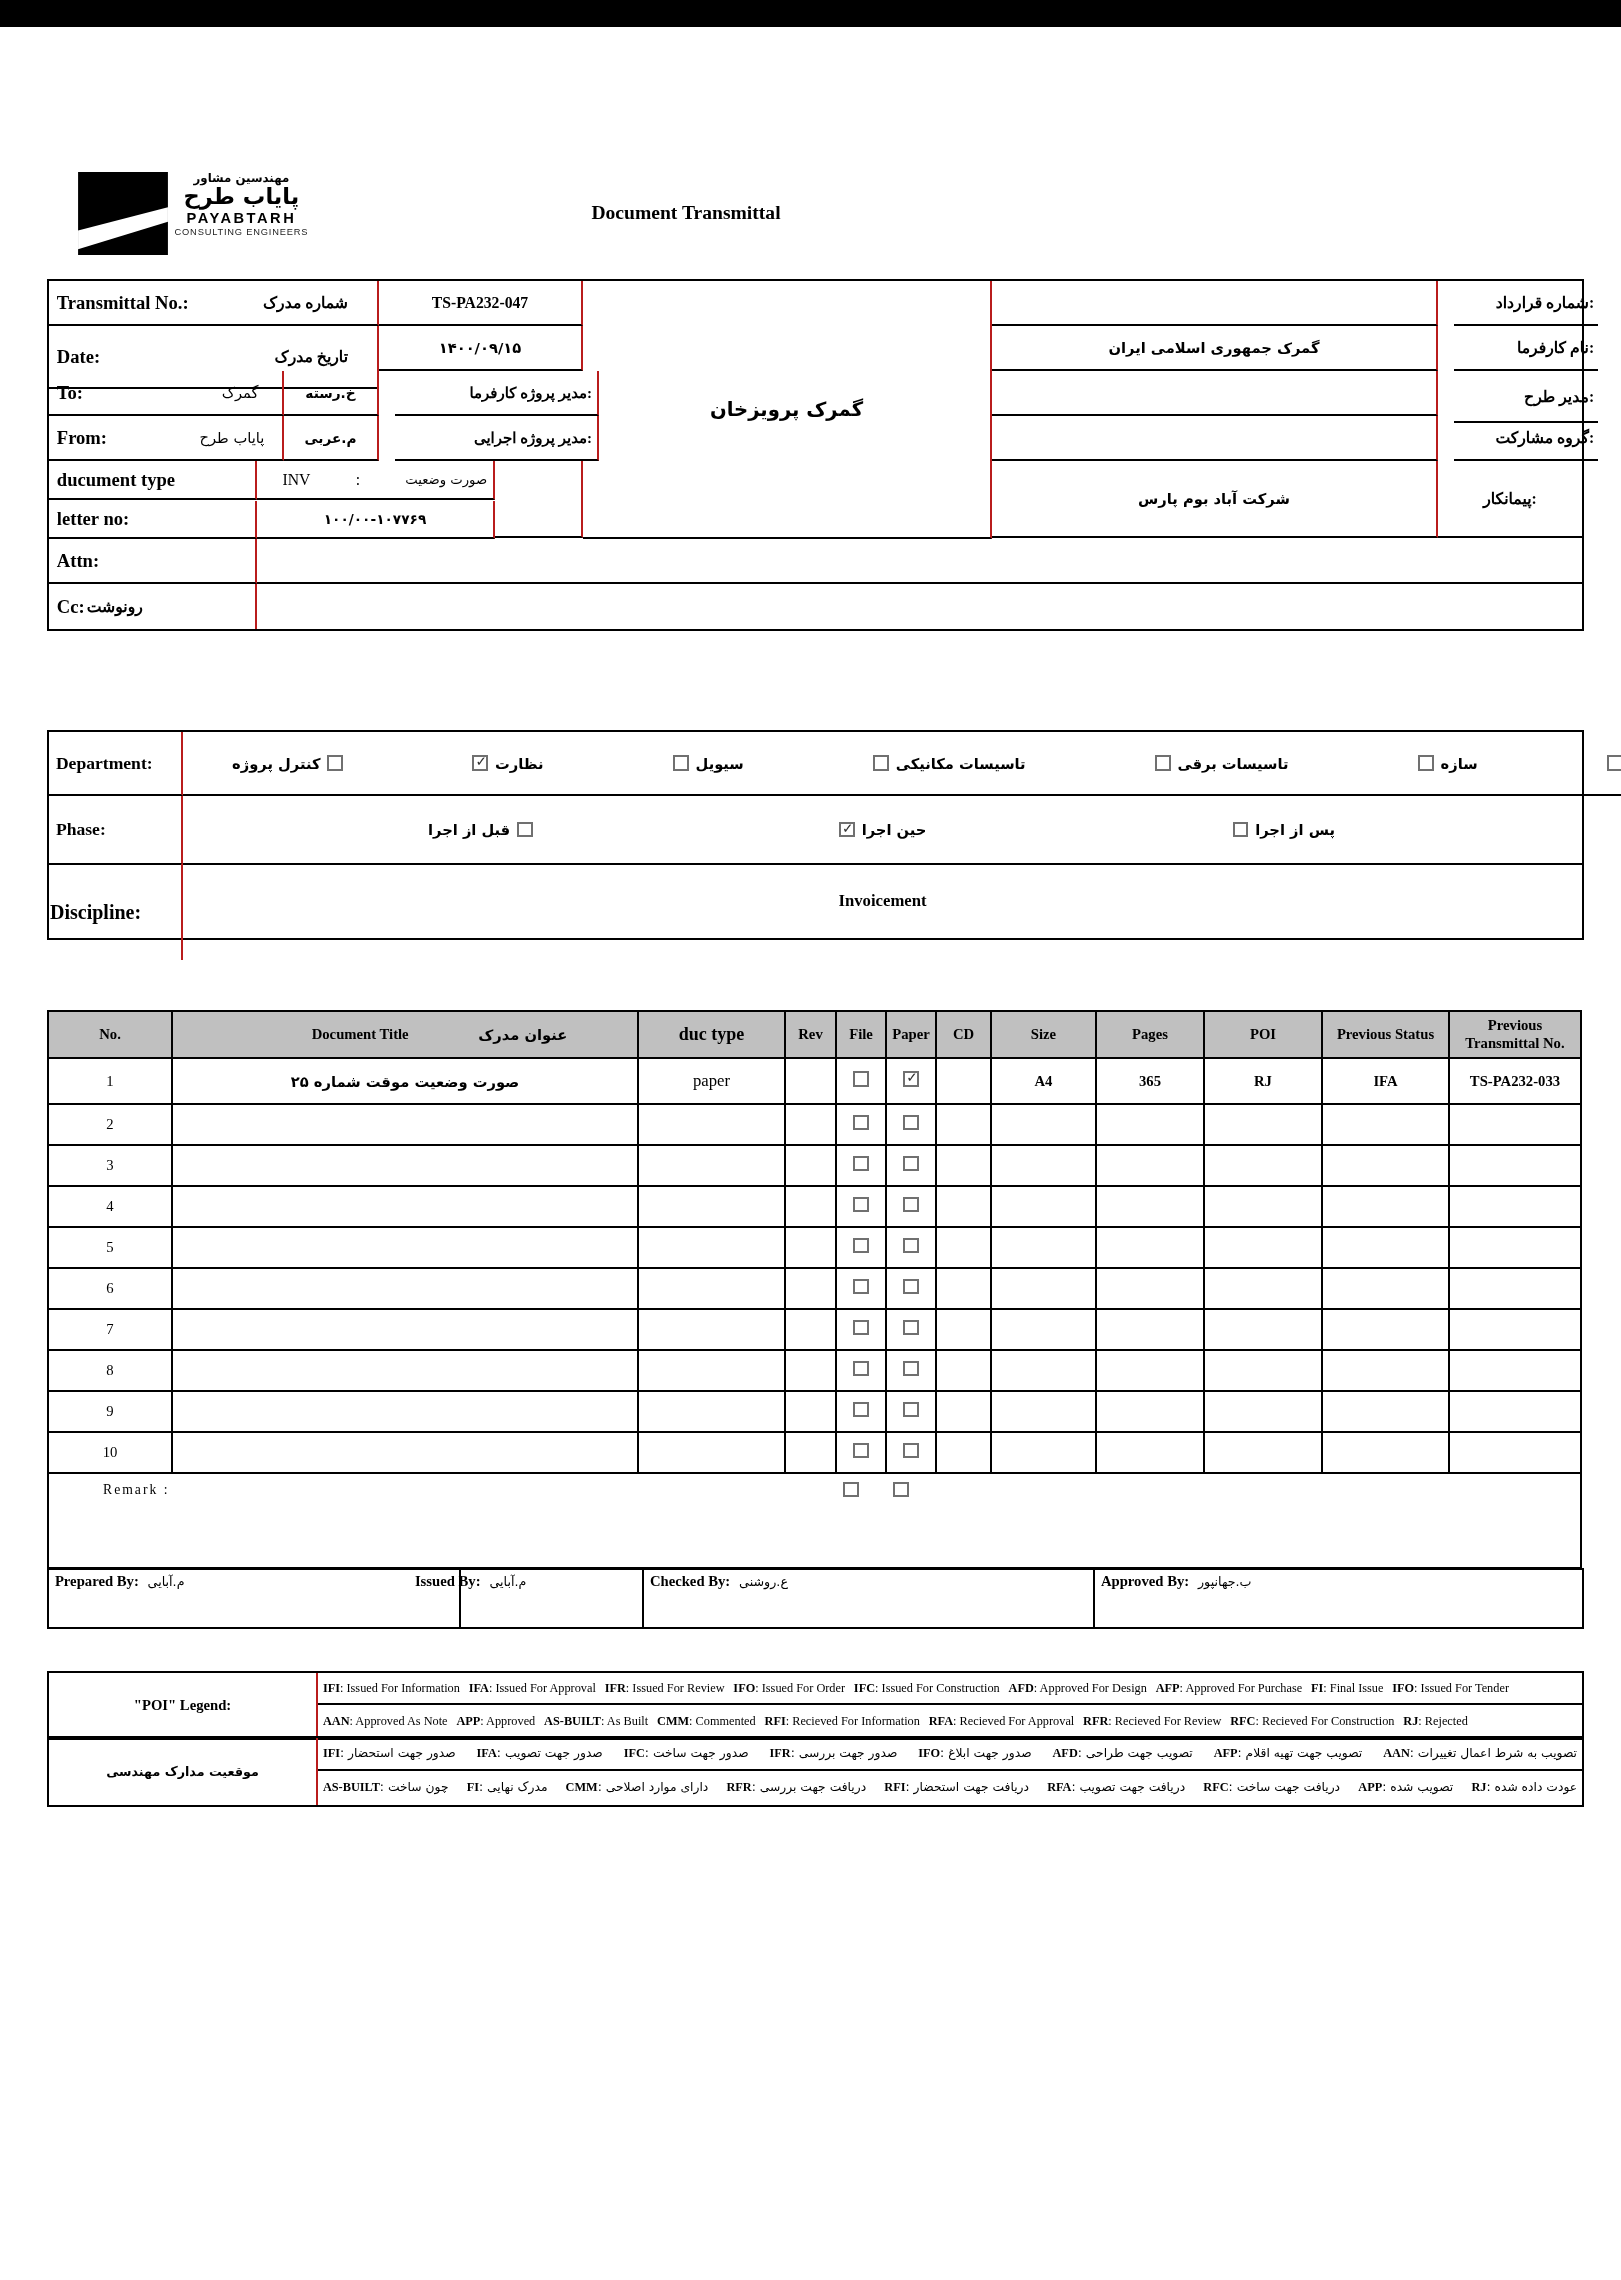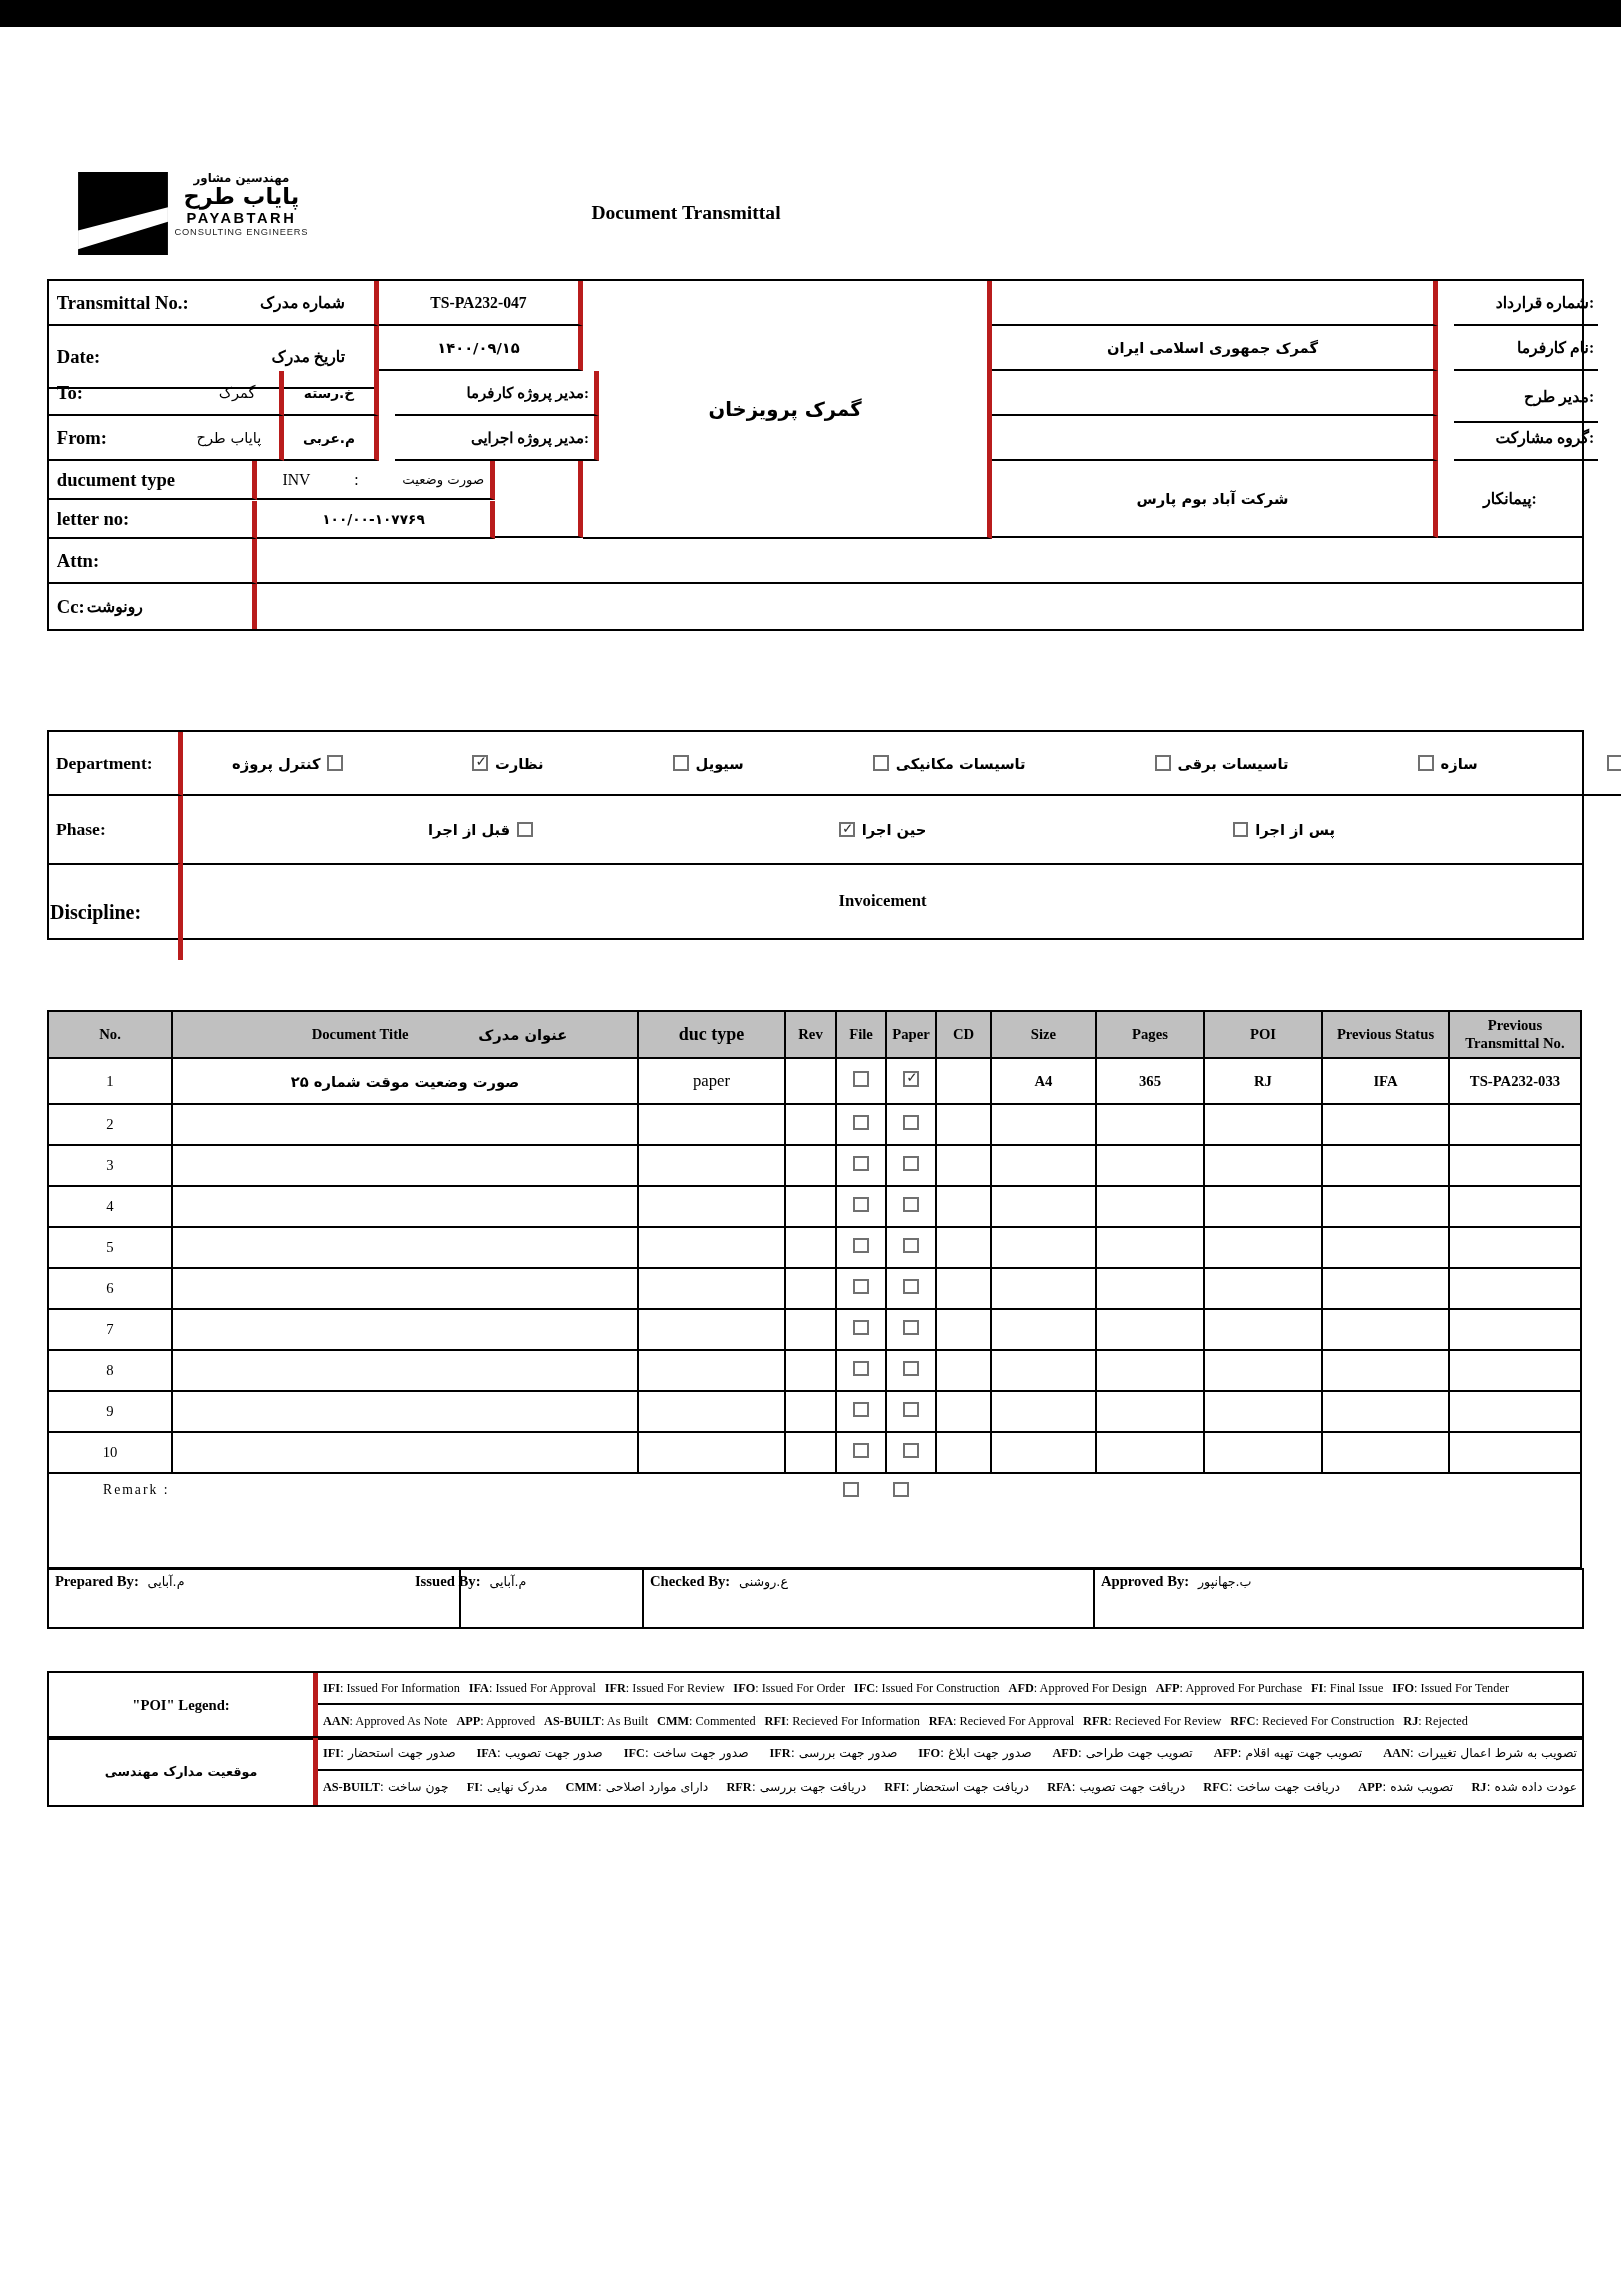--- a/index.html
+++ b/index.html
@@ -3,21 +3,21 @@
 <meta charset="utf-8">
 <style>
   html,body{margin:0;padding:0;background:#888;}
   .page{position:relative;width:1621px;height:2281px;background:#fff;color:#000;
         font-family:"Liberation Serif","DejaVu Serif",serif;overflow:hidden;}
   .abs{position:absolute;}
   .fa{font-family:"DejaVu Sans",sans-serif;}
   .bold{font-weight:bold;}
   
   .cellgrid{position:absolute;border:2.9px solid #000;box-sizing:content-box;}
-  .tcell{position:absolute;border-right:5px solid #b91c1c;border-bottom:2.9px solid #000;
+  .tcell{position:absolute;border-right:2px solid #b91c1c;border-bottom:2.9px solid #000;
          box-sizing:border-box;display:flex;align-items:center;overflow:hidden;}
   .nbr{border-right:none;}
   .nbb{border-bottom:none;}
   .sb{justify-content:space-between;}
   .ctr{justify-content:center;font-weight:bold;}
   .rt{justify-content:flex-end;margin-left:16px;}
   .enl{font-weight:bold;font-size:18.6px;}
   .fal{font-weight:bold;font-size:15.7px;font-family:Liberation Serif, serif;}
   .fal2{font-weight:bold;font-size:14.7px;}
   .val{font-size:14.7px;}

